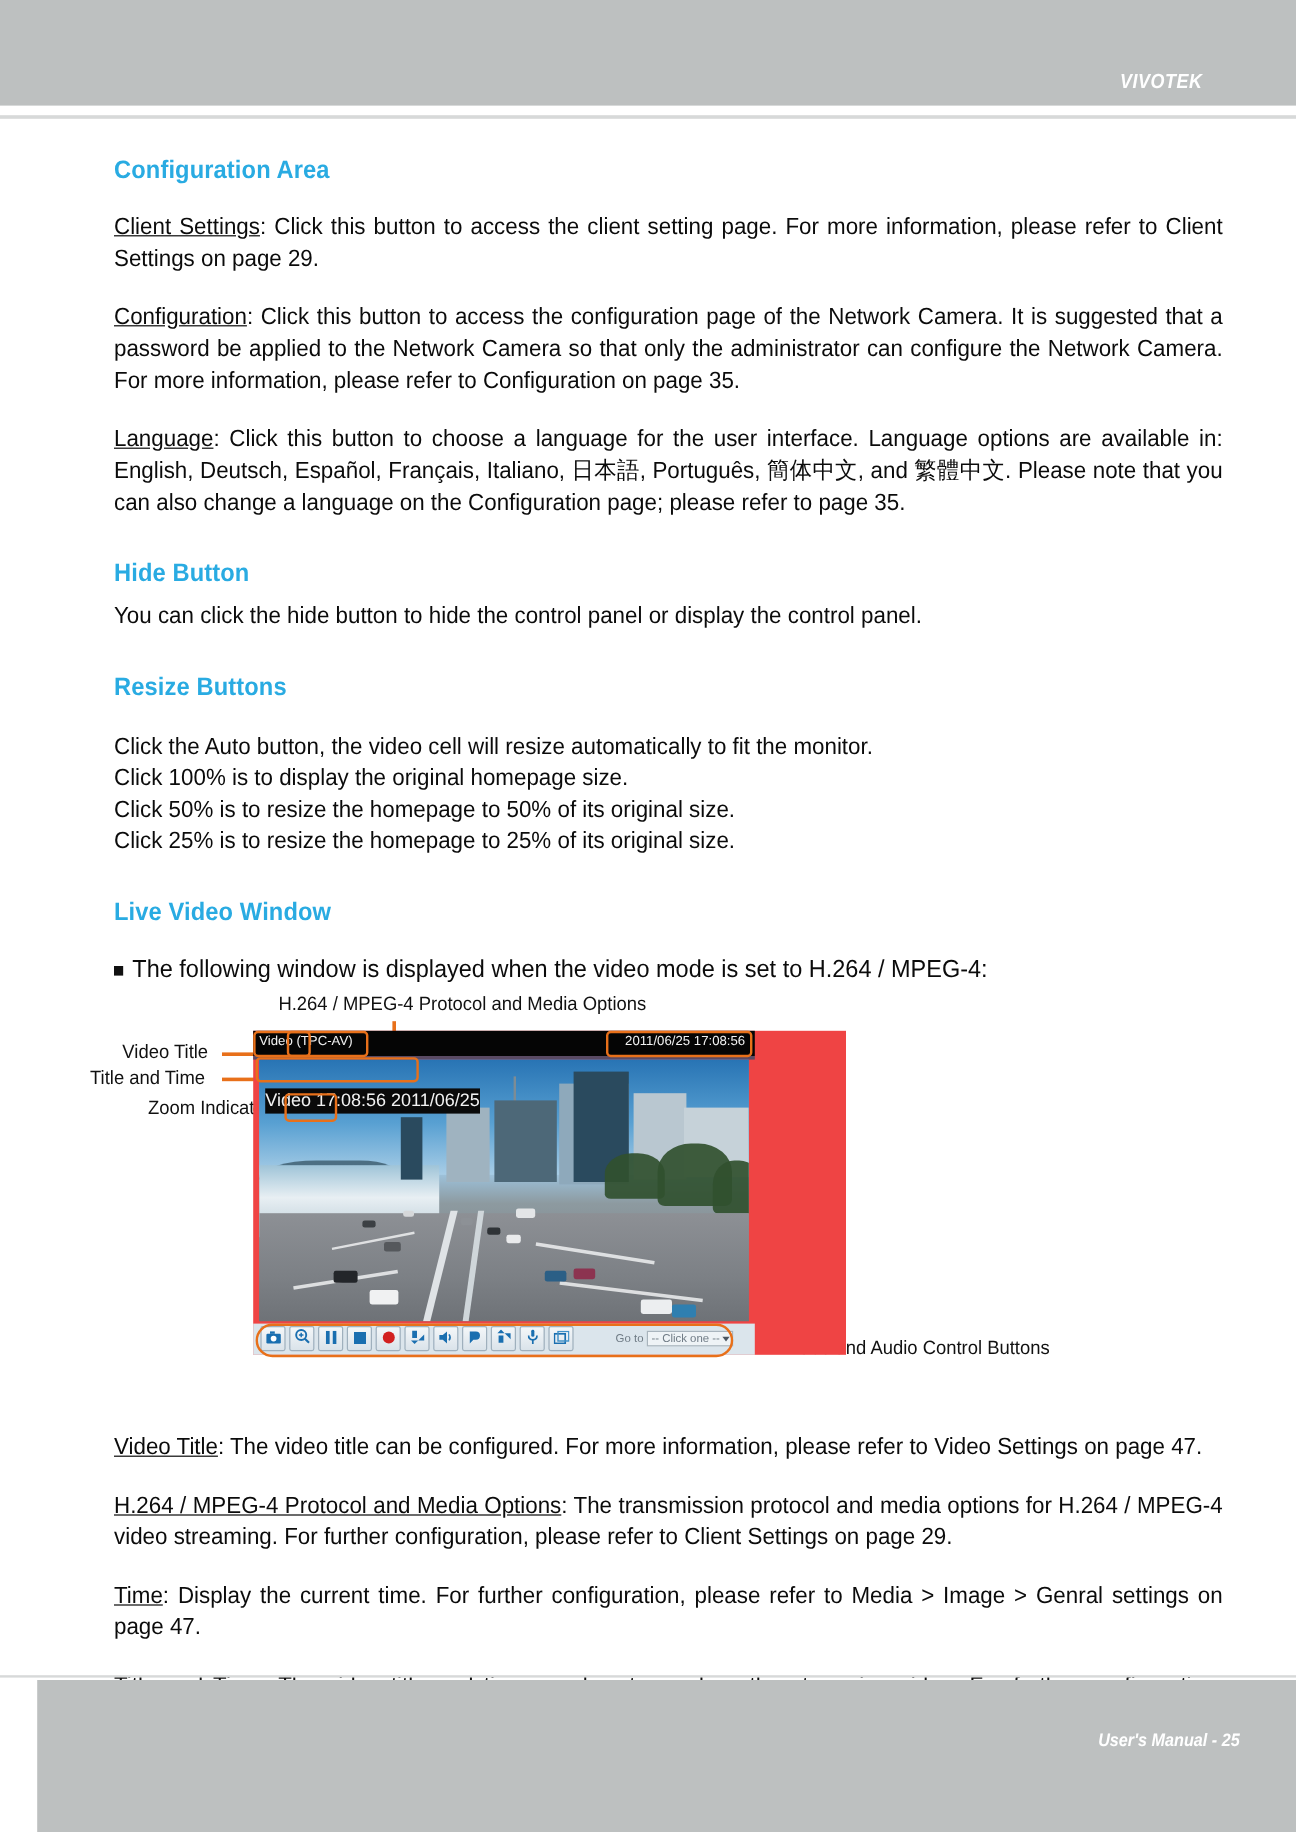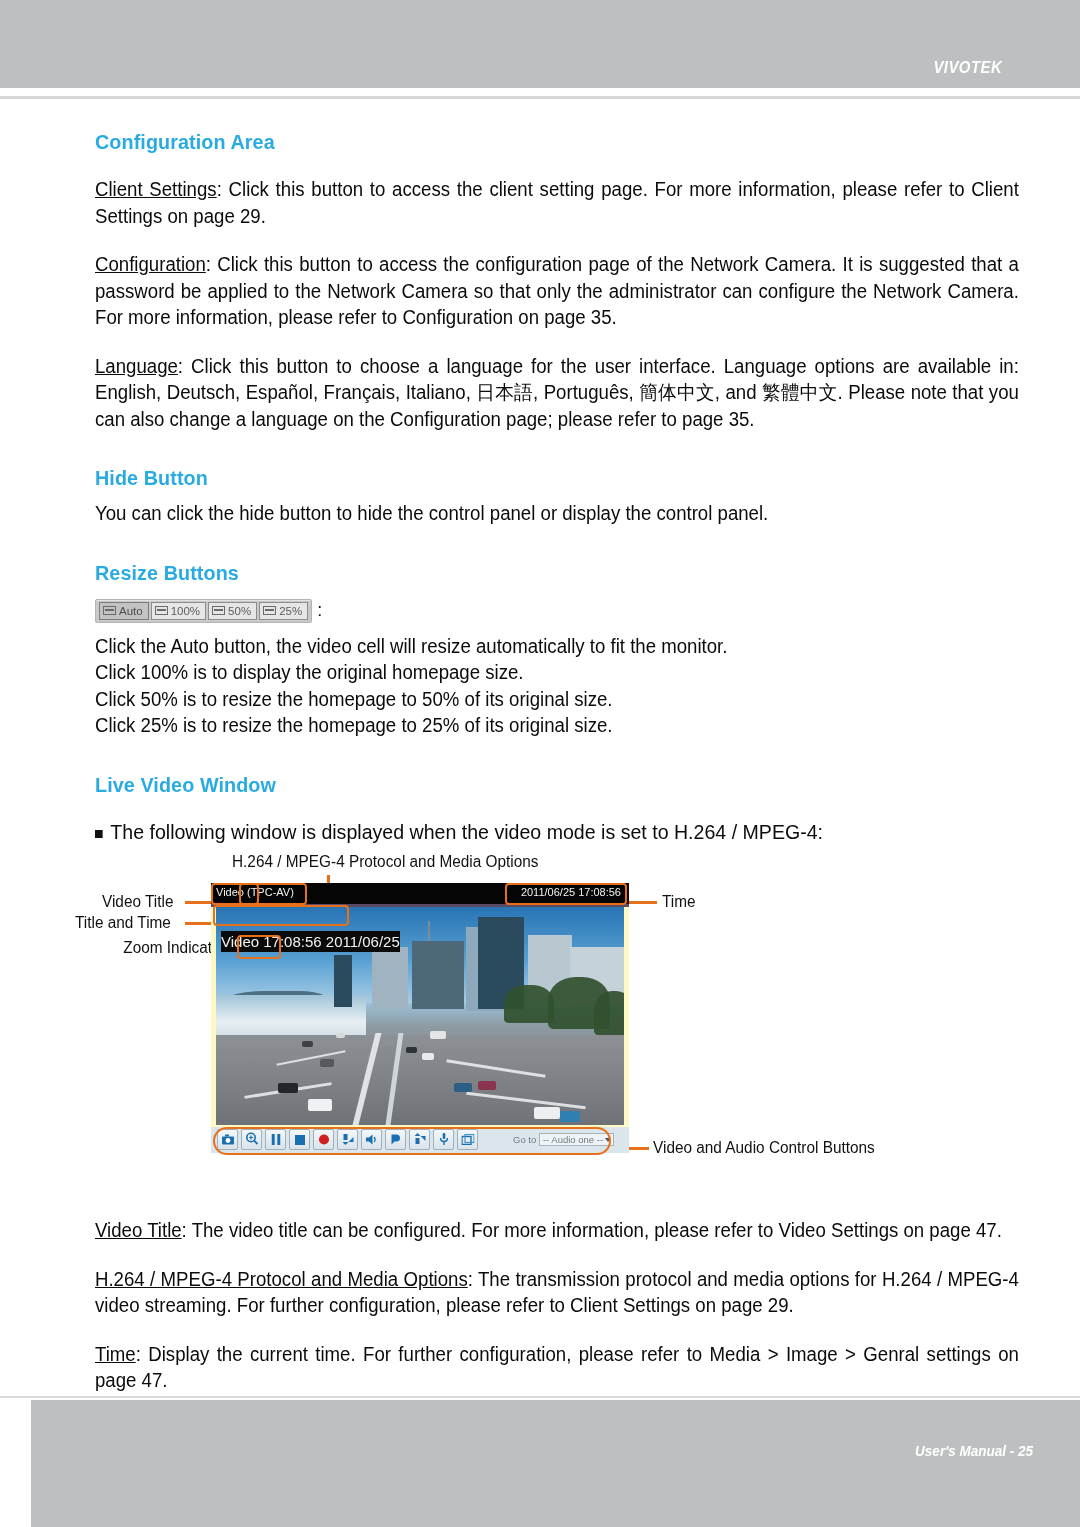--- a/index.html
+++ b/index.html
@@ -126,22 +126,22 @@
     position:absolute;
     border:2.5px solid #e8701a;
     border-radius:4px;
     pointer-events:none;
   }
 
   
   .player{
     position:absolute;
     left:272px; top:38px;
-    width:418px; height:270px;
-    background:#fef9c3;
+    width:494px; height:270px;
+    background:#ef4444;
   }
   .titlebar{
     position:absolute; left:0; top:0; width:418px; height:21px;
     background:#050505;
   }
   .tb-title{
     position:absolute; left:5px; top:3px;
     color:#f2f2f2; font-size:11px;
     white-space:nowrap;
   }
@@ -268,41 +268,20 @@
 
     <div class="sp-34"></div>
     <h2 class="sec">Hide Button</h2>
     <div class="sp-10"></div>
     <p class="body nojust">You can click the hide button to hide the control panel or display the control panel.</p>
 
     <div class="sp-34"></div>
     <h2 class="sec">Resize Buttons</h2>
     <div class="sp-14"></div>
 
-    <div class="resize-wrap">
-      <div class="resize-strip">
-        <div class="rbtn active">
-          <span class="rz-ico"></span>
-          <span>Auto</span>
-        </div>
-        <div class="rbtn">
-          <span class="rz-ico"></span>
-          <span>100%</span>
-        </div>
-        <div class="rbtn">
-          <span class="rz-ico"></span>
-          <span>50%</span>
-        </div>
-        <div class="rbtn">
-          <span class="rz-ico"></span>
-          <span>25%</span>
-        </div>
-      </div>
-      <span class="colon">:</span>
-    </div>
 
     <div class="sp-10"></div>
     <p class="body nojust">Click the Auto button, the video cell will resize automatically to fit the monitor.</p>
     <p class="body nojust">Click 100% is to display the original homepage size.</p>
     <p class="body nojust">Click 50% is to resize the homepage to 50% of its original size.</p>
     <p class="body nojust">Click 25% is to resize the homepage to 25% of its original size.</p>
 
     <div class="sp-34"></div>
     <h2 class="sec">Live Video Window</h2>
     <div class="sp-22"></div>
@@ -474,21 +453,21 @@
                   <rect x="0.5" y="2.5" width="9" height="8" fill="none" stroke="#1a6fb0" stroke-width="1.4"></rect>
                   <rect x="3.5" y="0.5" width="9" height="8" fill="none" stroke="#3f90c8" stroke-width="1.2"></rect>
                 </svg>
             </span>
           </div>
         </div>
 
         <div class="goto">
           <span>Go to</span>
           <span class="selbox">
-            <span>-- Audio one --</span>
+            <span>-- Click one --</span>
           </span>
         </div>
       </div>
     </div>
 
     <div class="callout" style="left:272px; top:38px; width:48px; height:22px;"></div>
     <div class="callout" style="left:300px; top:38px; width:68px; height:22px;"></div>
     <div class="callout" style="left:566px; top:38px; width:122px; height:22px;"></div>
     <div class="callout" style="left:274px; top:60px; width:136px; height:21px;"></div>
     <div class="callout" style="left:298px; top:90px; width:44px; height:24px;"></div>

